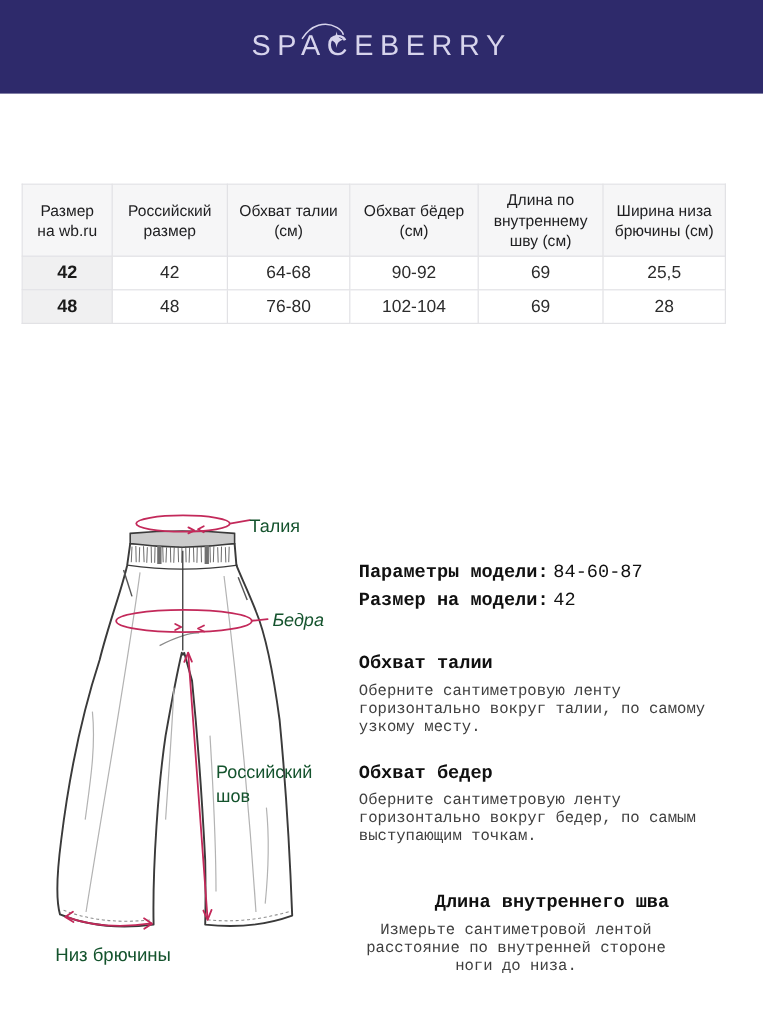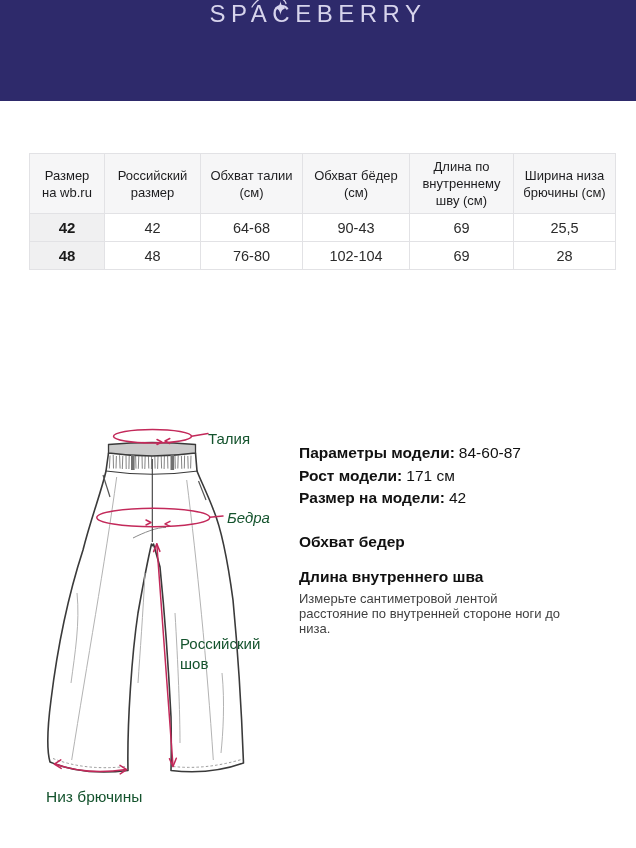--- a/index.html
+++ b/index.html
@@ -5,33 +5,33 @@
   * { margin:0; padding:0; box-sizing:border-box; }
   html,body { background:#ffffff; }
   .page {
     position:relative; width:636px; height:848px; margin:0 auto;
     background:#fff; overflow:hidden;
     font-family:"Liberation Sans", sans-serif; color:#1c1c1c;
   }
 
   
   .banner {
-    position:absolute; left:0; top:0; width:636px; height:101px;
-    background:#2e2a6b; display:flex; align-items:flex-start; justify-content:center;
+    position:absolute; left:0; top:0; width:636px; height:78px;
+    background:#2e2a6b; display:flex; align-items:center; justify-content:center;
   }
   .logo { position:relative; display:inline-block; }
   .logo-text {
     font-size:24px; letter-spacing:5.5px; font-weight:400; color:#d7d4ec;
     white-space:nowrap;
   }
   .comet { position:absolute; left:40px; top:-10px; }
 
   
   table.size-table {
-    position:absolute; left:29px; top:153px; width:586px;
+    position:absolute; left:18px; top:153px; width:586px;
     border-collapse:collapse; table-layout:fixed;
   }
   .size-table col.c1{width:75px} .size-table col.c2{width:96px}
   .size-table col.c3{width:102px} .size-table col.c4{width:107px}
   .size-table col.c5{width:104px} .size-table col.c6{width:102px}
   .size-table th, .size-table td {
     border:1px solid #e2e2e5; text-align:center; vertical-align:middle;
   }
   .size-table th {
     background:#f6f6f7; height:59px; font-size:13px; line-height:1.32;
@@ -49,27 +49,27 @@
   .pants-svg { position:absolute; left:25px; top:413px; }
   .dg-label {
     position:absolute; font-size:15px; font-weight:500; color:#14532d; line-height:20px;
   }
   .lbl-waist { left:208px; top:429px; }
   .lbl-hips  { left:227px; top:508px;font-style:italic; }
   .lbl-seam  { left:180px; top:634px; width:96px; }
   .lbl-bottom{ left:46px;  top:787px; font-size:15.5px;text-align:right; }
 
   
-  .info { position:absolute; left:299px; top:442px; width:322px; }
+  .info { position:absolute; left:299px; top:466px; width:322px;font-family:Liberation Mono, monospace; }
   .model-line { font-size:15.5px; line-height:22.5px; color:#111; }
   .model-line .ml { font-weight:700; margin-right:4px; }
   .guide { margin-top:24px; }
   .guide.g1 { margin-top:33px; }
   .guide.g2 { margin-top:22px; }
-  .guide.g3 { margin-top:16px; }
+  .guide.g3 { margin-top:39px;text-align:center; }
   .guide h3 { font-size:15.5px; font-weight:700; color:#101010; line-height:19px; }
   .guide p  { margin-top:5px; font-size:13px; line-height:15px; color:#3f3f3f; max-width:320px; }
   .guide p.narrow { max-width:262px; }
 </style>
 </head>
 <body>
 
 <div class="page">
 
   <div class="banner">
@@ -99,21 +99,21 @@
         <th>Обхват бёдер (см)</th>
         <th>Длина по внутреннему шву (см)</th>
         <th>Ширина низа брючины (см)</th>
       </tr>
     </thead>
     <tbody>
       <tr>
         <td class="first">42</td>
         <td>42</td>
         <td>64-68</td>
-        <td>90-43</td>
+        <td>90-92</td>
         <td>69</td>
         <td>25,5</td>
       </tr>
       <tr>
         <td class="first">48</td>
         <td>48</td>
         <td>76-80</td>
         <td>102-104</td>
         <td>69</td>
         <td>28</td>
@@ -191,28 +191,30 @@
   <div class="dg-label lbl-waist">Талия</div>
   <div class="dg-label lbl-hips">Бедра</div>
   <div class="dg-label lbl-seam">Российский шов</div>
   <div class="dg-label lbl-bottom">Низ брючины</div>
 
   <div class="info">
     <div class="model-line">
       <span class="ml">Параметры модели:</span><span>84-60-87</span>
     </div>
     <div class="model-line">
-      <span class="ml">Рост модели:</span><span>171 см</span>
-    </div>
-    <div class="model-line">
       <span class="ml">Размер на модели:</span><span>42</span>
     </div>
 
+    <div class="guide g1">
+      <h3>Обхват талии</h3>
+      <p>Оберните сантиметровую ленту горизонтально вокруг талии, по самому узкому месту.</p>
+    </div>
     <div class="guide g2">
       <h3>Обхват бедер</h3>
+      <p>Оберните сантиметровую ленту горизонтально вокруг бедер, по самым выступающим точкам.</p>
     </div>
     <div class="guide g3">
       <h3>Длина внутреннего шва</h3>
       <p class="narrow">Измерьте сантиметровой лентой расстояние по внутренней стороне ноги до низа.</p>
     </div>
   </div>
 
 </div>
 
 </body></html>

